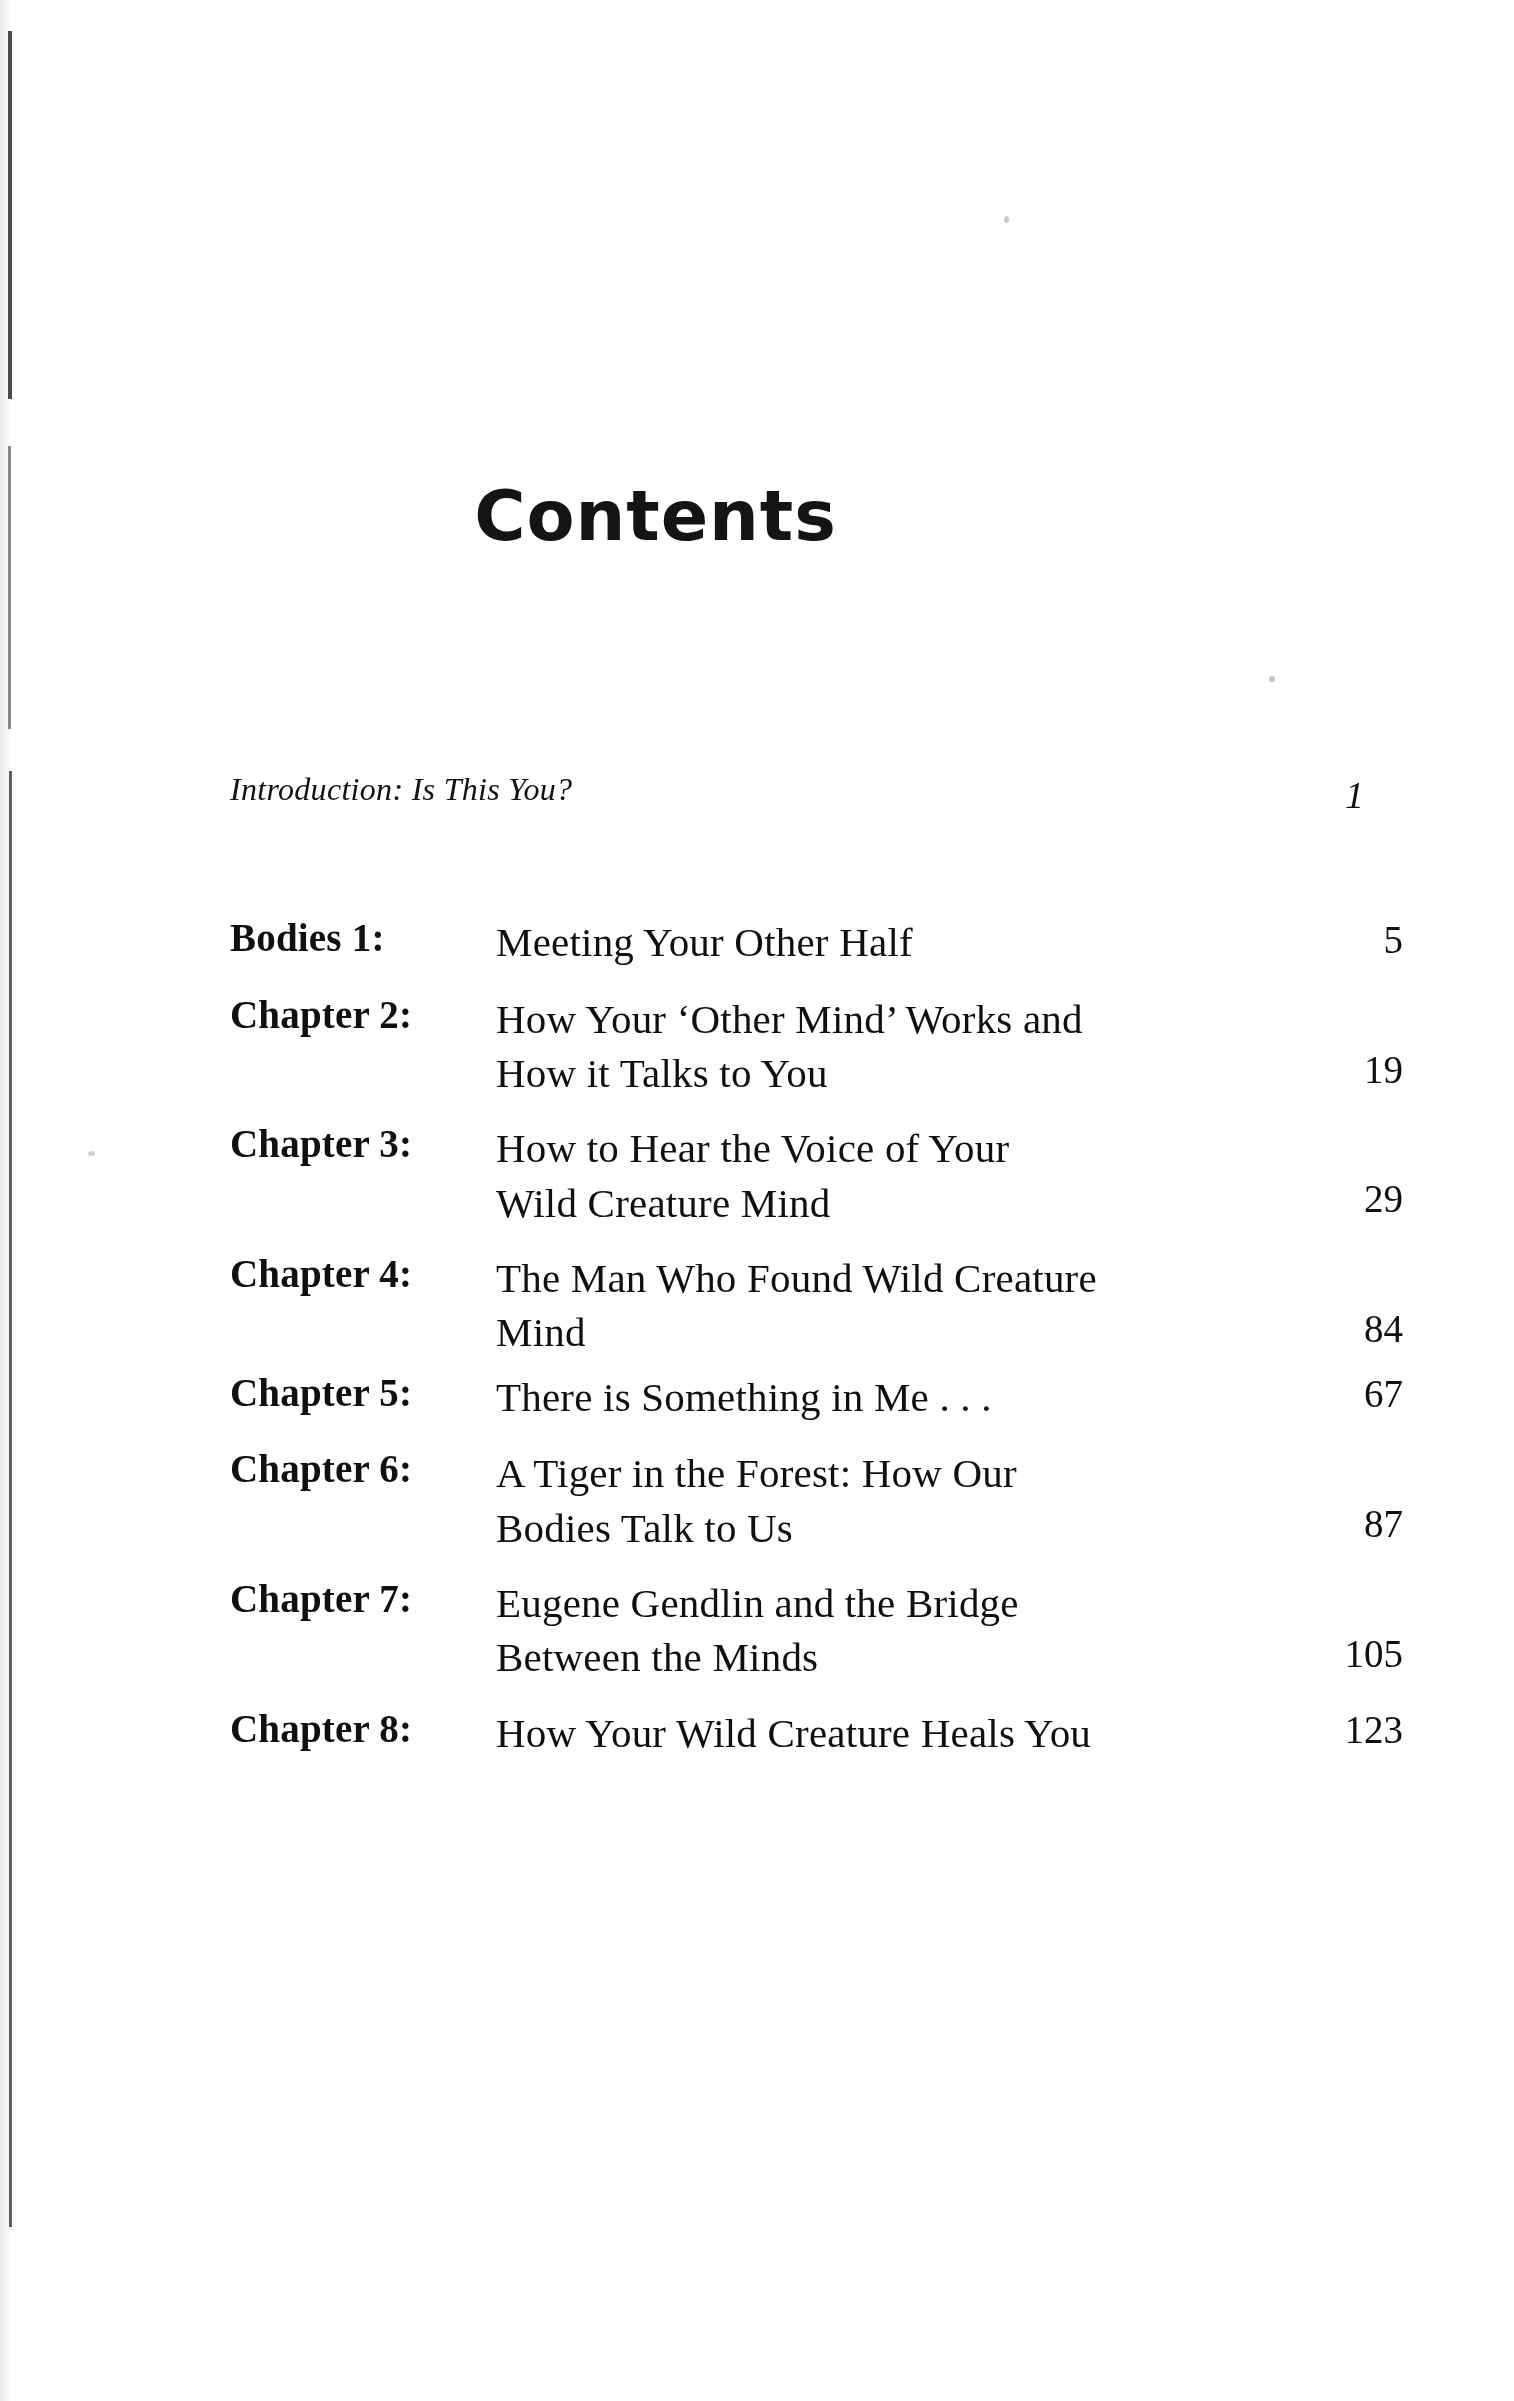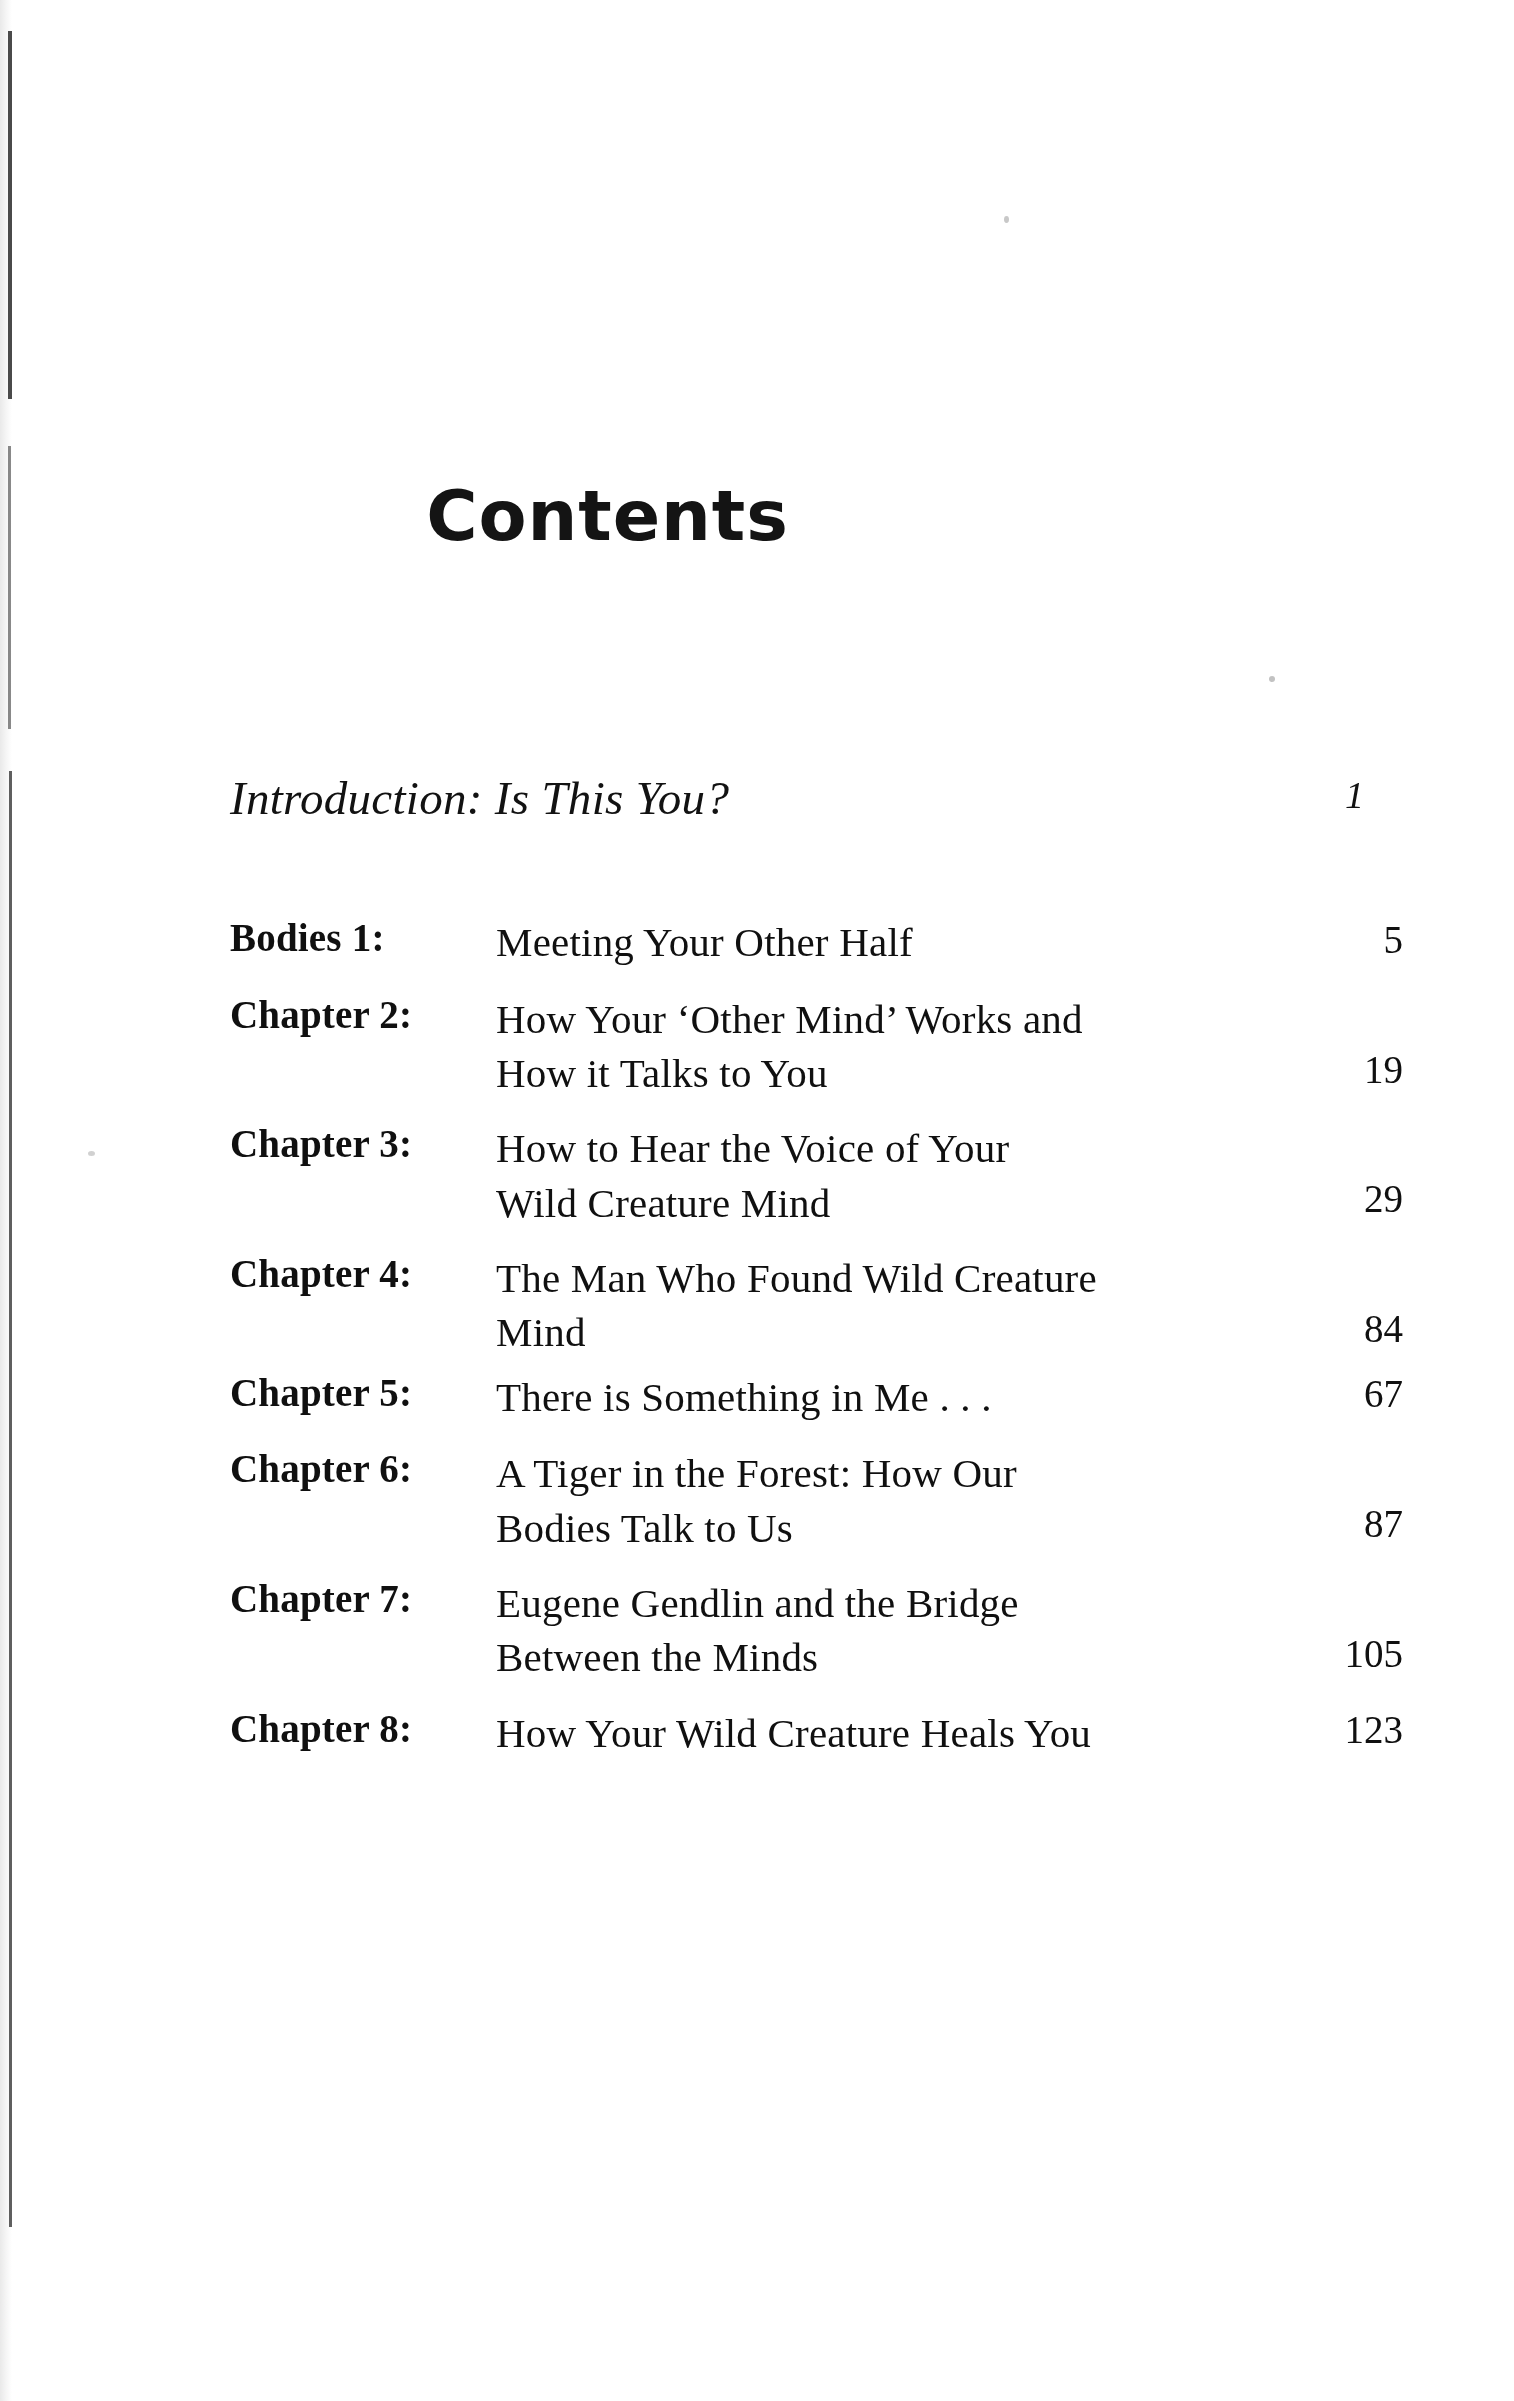--- a/index.html
+++ b/index.html
@@ -54,20 +54,21 @@
     position: absolute;
     left: 0;
     top: 475px;
     width: 1198px;
     text-align: center;
     font-family: "DejaVu Sans", sans-serif;
     font-weight: 700;
     font-size: 70px;
     letter-spacing: 0.9px;
     color: #141414;
+    padding-left: 48px;
   }
   .toc-title-inner {
     display: inline-block;
     padding-left: 17px;
   }
 
   
   .entries {
     position: absolute;
     left: 230px;
@@ -77,21 +78,21 @@
 
   .intro-row {
     position: relative;
     height: 82px;
   }
   .intro-label {
     position: absolute;
     left: 0;
     top: 0;
     font-style: italic;
-    font-size: 47px;
+    font-size: 32px;
     letter-spacing: 0.3px;
     color: #121212;
   }
   .intro-page {
     position: absolute;
     right: 65px;
     top: 1.7px;
     font-style: italic;
     font-size: 38px;
     color: #121212;

